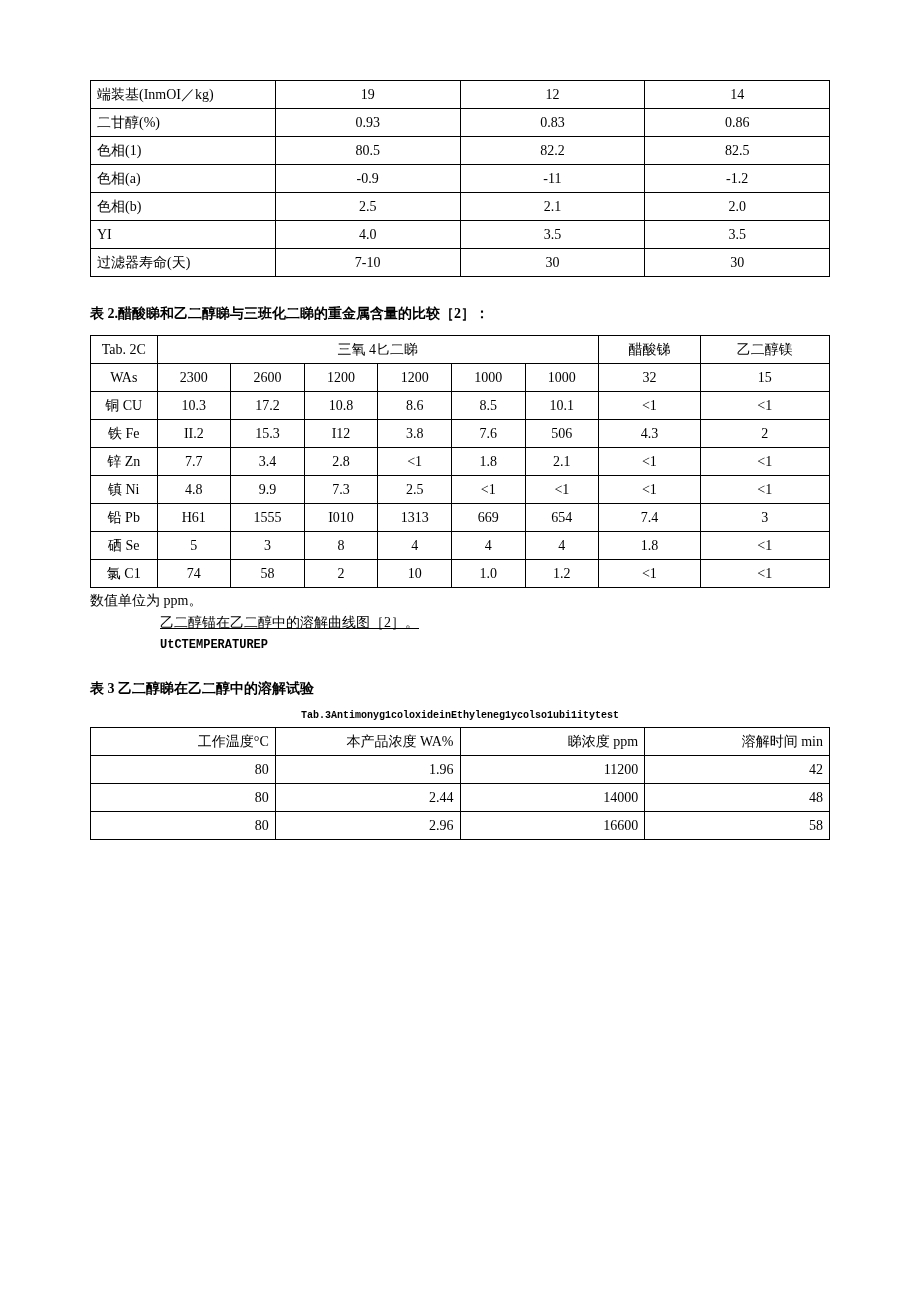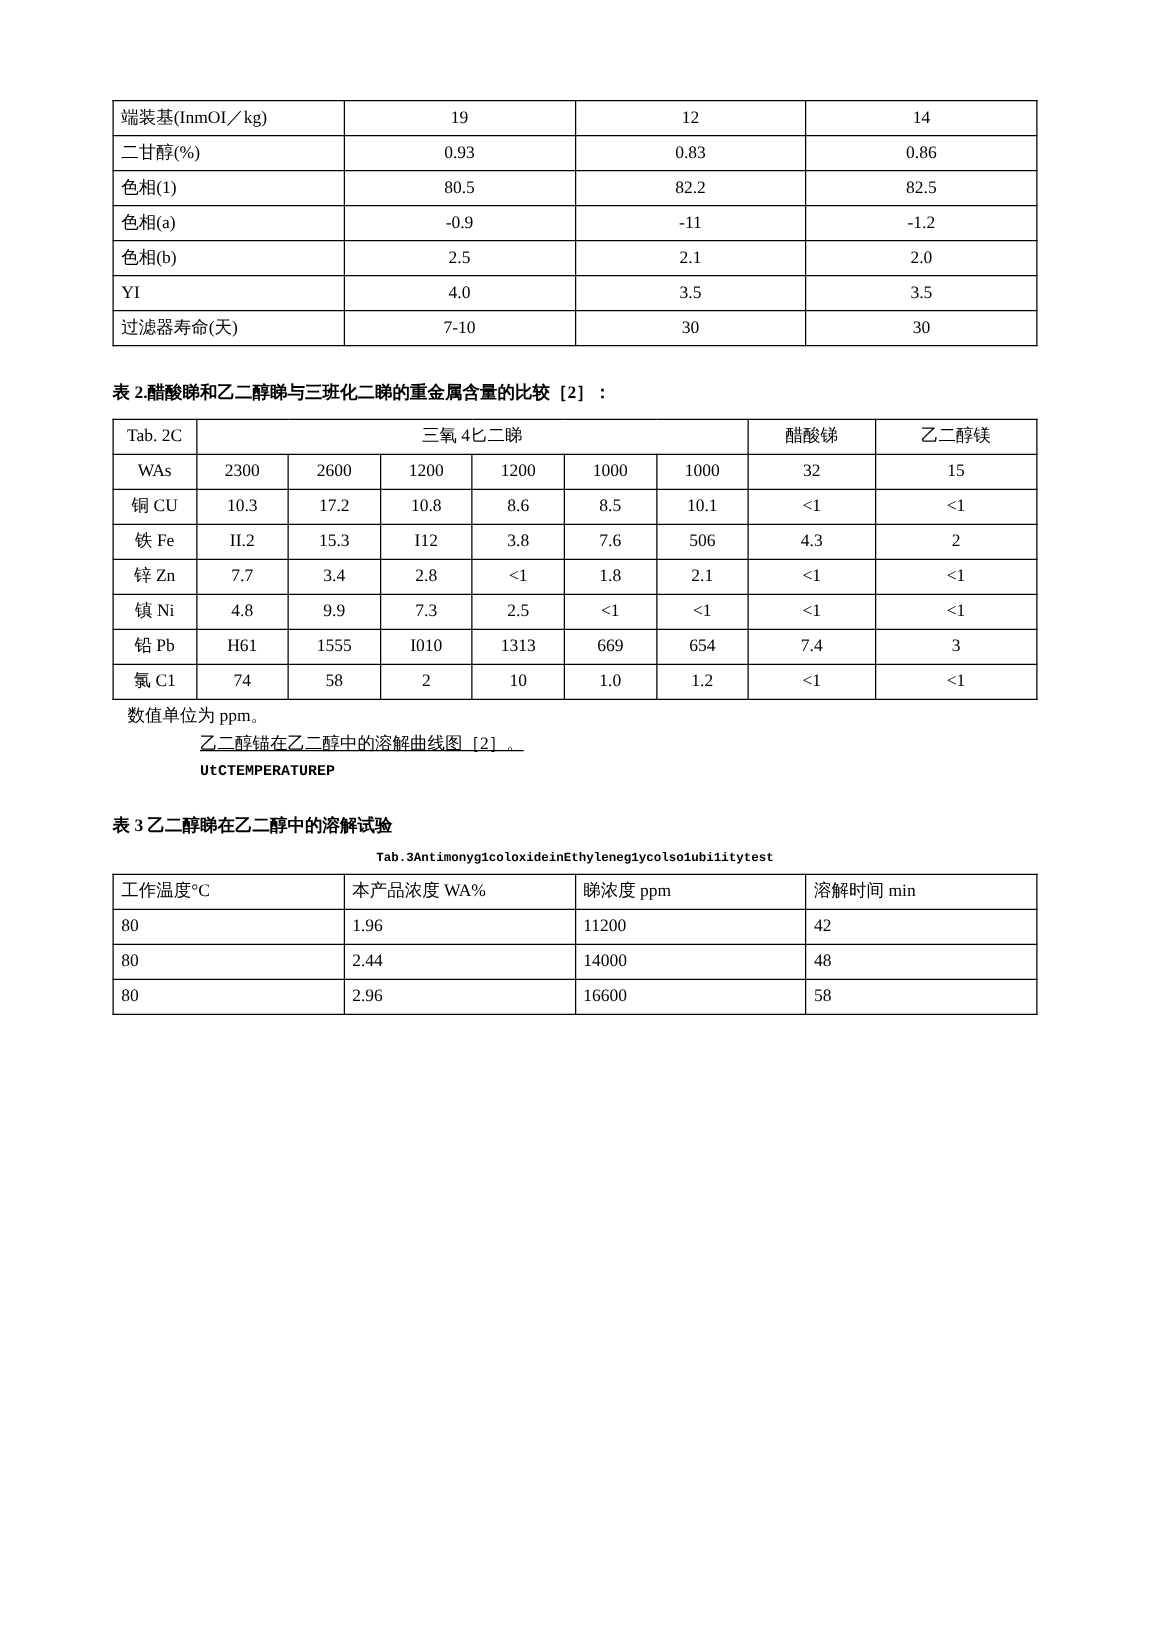--- a/index.html
+++ b/index.html
@@ -37,39 +37,39 @@
       margin: 28px 0 12px 0;
     }
     .table2 td {
       text-align: center;
       padding: 3px 4px;
     }
     .table2 td:first-child {
       width: 9%;
     }
     .note {
-      margin: 4px 12px;
+      margin: 4px 0;
     }
     .indent1 {
       margin-left: 70px;
       text-decoration: underline;
     }
     .small-caption {
       font-size: 12px;
       margin-left: 70px;
       margin-top: 6px;
       margin-bottom: 6px;
     }
     .subtitle {
       text-align: center;
       margin: 6px 0;
       font-size: 10px;
     }
     .table3 td, .table3 th {
-      text-align: left;
+      text-align: right;
       width: 25%;
     }
     .mono {
       font-family: "Courier New", monospace;
       font-weight: bold;
     }
   </style>
 </head>
 <body>
 
@@ -190,20 +190,31 @@
       <td>H61</td>
       <td>1555</td>
       <td>I010</td>
       <td>1313</td>
       <td>669</td>
       <td>654</td>
       <td>7.4</td>
       <td>3</td>
     </tr>
     <tr>
+      <td>硒 Se</td>
+      <td>5</td>
+      <td>3</td>
+      <td>8</td>
+      <td>4</td>
+      <td>4</td>
+      <td>4</td>
+      <td>1.8</td>
+      <td>&lt;1</td>
+    </tr>
+    <tr>
       <td>氯 C1</td>
       <td>74</td>
       <td>58</td>
       <td>2</td>
       <td>10</td>
       <td>1.0</td>
       <td>1.2</td>
       <td>&lt;1</td>
       <td>&lt;1</td>
     </tr>

